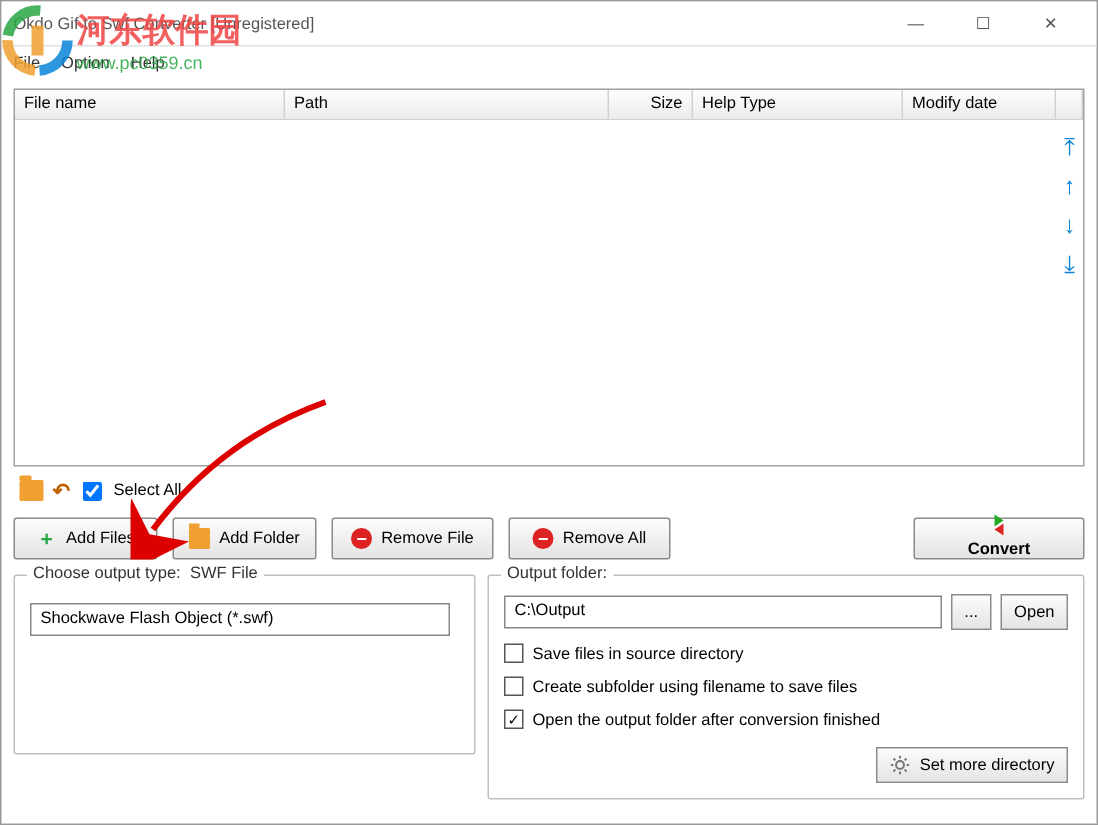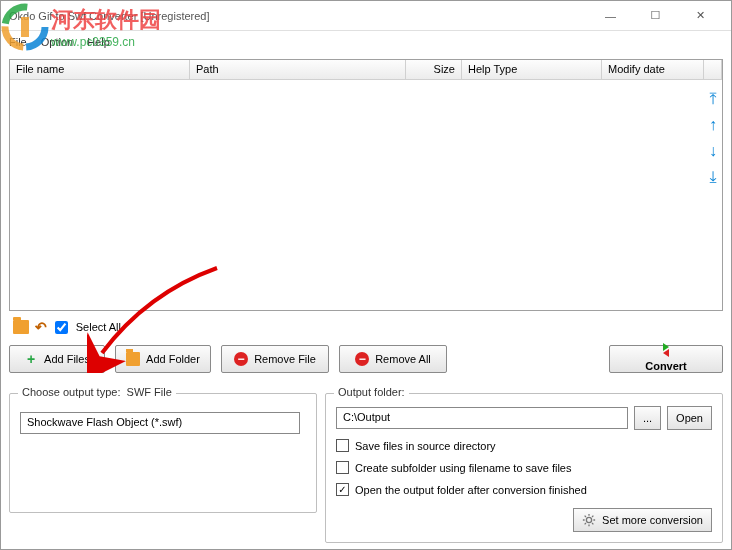--- a/index.html
+++ b/index.html
@@ -38,21 +38,21 @@
 .btn-rema { width: 108px; }
 .btn-convert { width: 114px; font-weight: bold; margin-left: auto; flex-direction: column; }
 .plus { color:#28a745; font-weight:bold; font-size:14px; }
 .minus { width:12px; height:12px; border-radius:50%; background:#d22; color:#fff; font-weight:bold; line-height:10px; text-align:center; font-size:12px; }
 .folder2 { width:14px; height:11px; background:#f0a030; border-radius:1px; position:relative; }
 .folder2:before { content:""; position:absolute; top:-3px; left:0; width:7px; height:3px; background:#f0a030; }
 .convert-ic { width:14px; height:14px; position:relative; }
 .convert-ic:before { content:""; position:absolute; left:0; top:3px; border:4px solid transparent; border-right:6px solid #d22; }
 .convert-ic:after { content:""; position:absolute; right:0; bottom:3px; border:4px solid transparent; border-left:6px solid #2a2; }
 .opts { display: flex; gap: 8px; }
-.groupbox { border: 1px solid #bfbfbf; border-radius: 2px; padding: 12px 10px 10px 10px; position: relative; margin-top: 10px; }
+.groupbox { border: 1px solid #bfbfbf; border-radius: 2px; padding: 12px 10px 10px 10px; position: relative; margin-top: 0; }
 .groupbox .gtitle { position: absolute; top: -8px; left: 8px; background: #fff; padding: 0 4px; color: #333; }
 .gb-left { width: 308px; height: 120px; }
 .gb-right { flex: 1; height: 150px; }
 .outtype { border: 1px solid #888; background: #fff; height: 22px; padding: 3px 6px; margin-top: 6px; width: 280px; }
 .ofrow { display: flex; gap: 6px; align-items: center; justify-content: center; }
 .ofinput { border: 1px solid #888; background: #fff; height: 22px; padding: 3px 6px; flex: 1; }
 .sbtn { height: 24px; border: 1px solid #8a8a8a; background: linear-gradient(#fcfcfc,#e4e4e4); padding: 0 8px; cursor: pointer; }
 .chkrow { display: flex; align-items: center; gap: 6px; margin-top: 9px; }
 .chk { width: 13px; height: 13px; border: 1px solid #555; background: #fff; display: inline-flex; align-items:center; justify-content:center; font-size:10px; }
 .more-params { position: absolute; right: 10px; bottom: 10px; }
@@ -169,21 +169,21 @@
       <div class="chkrow">
         <span class="chk">✓</span>
         <span>Open the output folder after conversion finished</span>
       </div>
       <div class="more-params">
         <button class="sbtn more">
           <svg class="gear" viewBox="0 0 16 16">
               <circle cx="8" cy="8" r="3" fill="none" stroke="#777" stroke-width="1.5"></circle>
               <path d="M8 1v2M8 13v2M1 8h2M13 8h2M3 3l1.5 1.5M11.5 11.5L13 13M3 13l1.5-1.5M11.5 4.5L13 3" stroke="#777" stroke-width="1.5"></path>
             </svg>
-          <span>Set more conversion</span>
+          <span>Set more directory</span>
         </button>
       </div>
     </div>
   </div>
 </div>
 
 <svg class="arrow" width="140" height="110">
   <defs>
       <marker id="ah" markerWidth="12" markerHeight="12" refX="2" refY="6" orient="auto">
         <path d="M0,0 L12,6 L0,12 L3,6 z" fill="#d00"></path>

